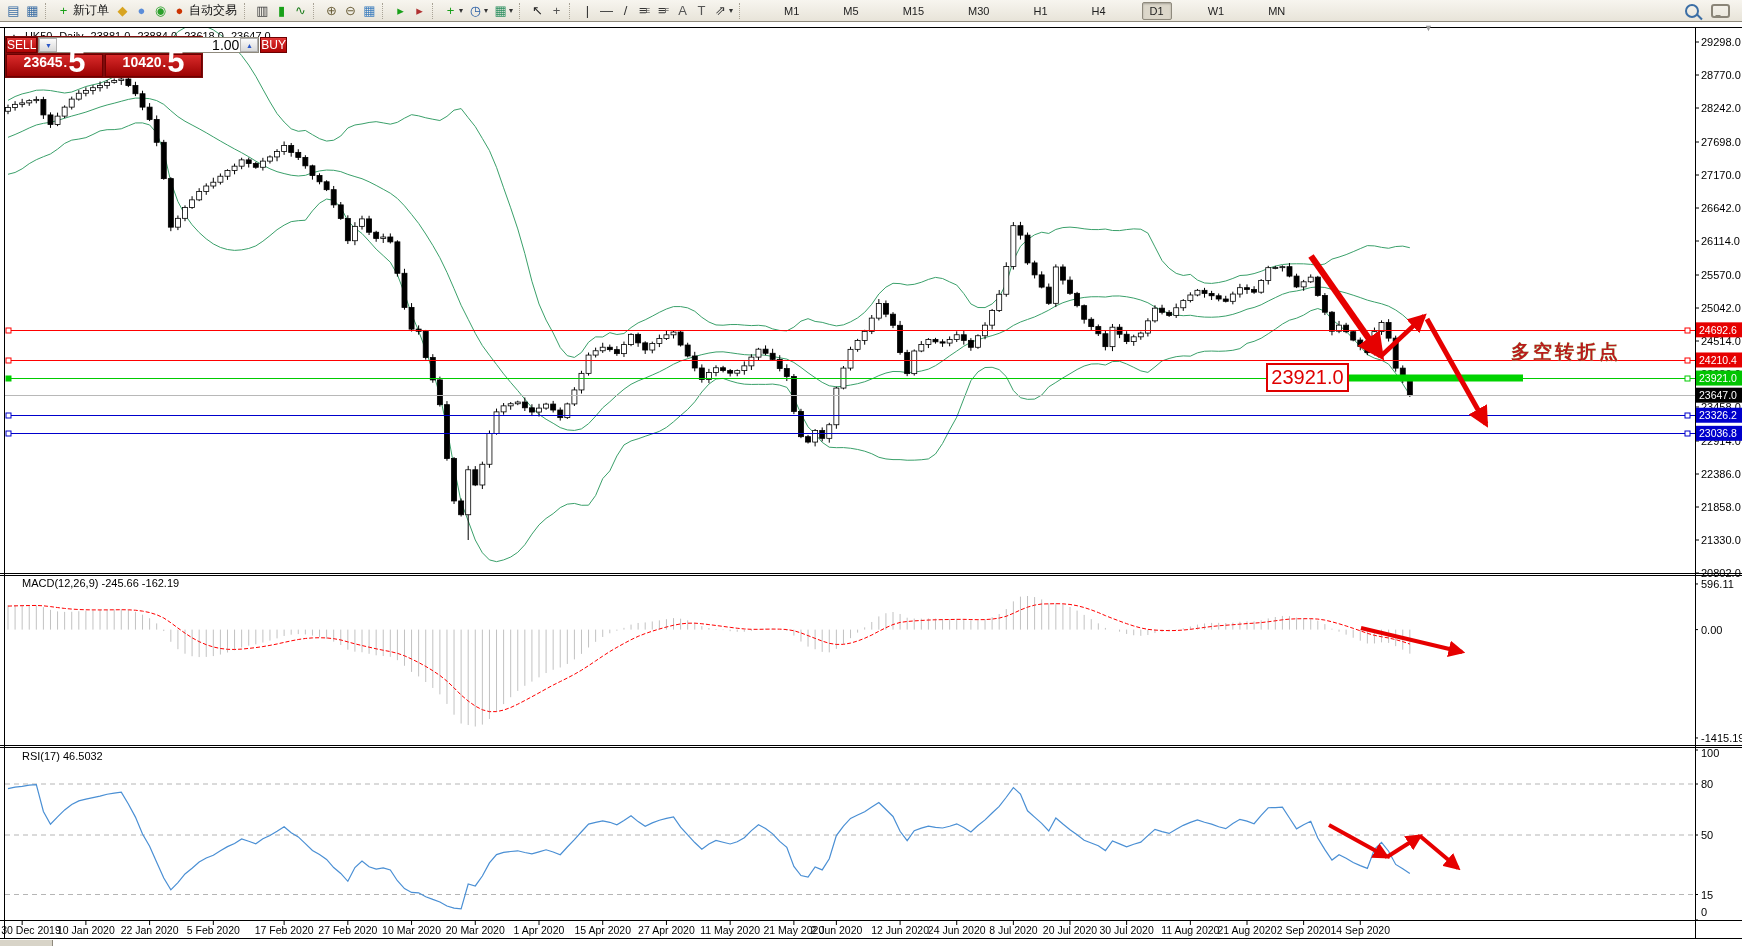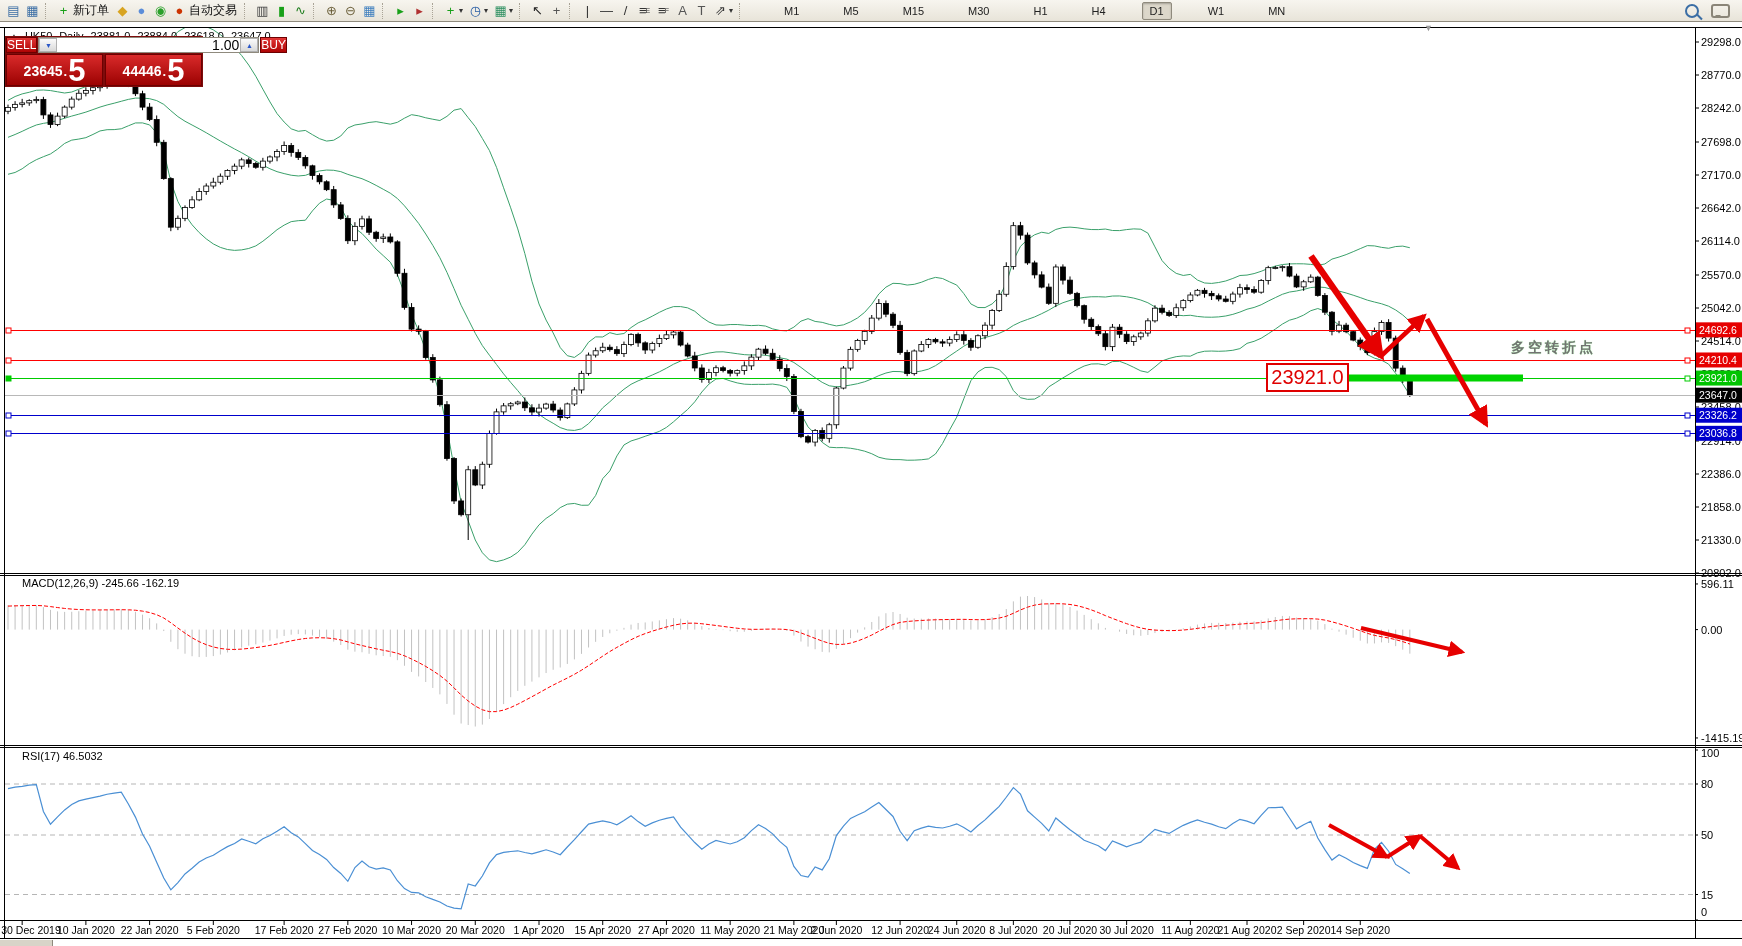--- a/index.html
+++ b/index.html
@@ -29,30 +29,30 @@
   .ohlc .tri{font-size:8px;padding-top:2px;}
   .trade{position:absolute;left:5px;top:36px;width:198px;z-index:6;background:#7e0c0c;padding:1px;box-sizing:border-box;}
   .trow1{display:flex;height:16px;gap:1px;}
   .sellbtn,.buybtn{width:46px;background:linear-gradient(#e23636,#ae0404);color:#fff;font-size:12px;
     display:flex;align-items:center;justify-content:center;border:1px solid #6d0000;}
   .vol{flex:1;display:flex;background:#fff;border:1px solid #8f8a7d;}
   .vbtn{width:16px;background:linear-gradient(#fbfbfb,#d9d9d9);color:#2b58c8;font-size:7px;
     display:flex;align-items:center;justify-content:center;border:1px solid #b0b0b0;}
   .vinput{flex:1;min-width:20px;border:none;outline:none;text-align:right;font-size:14px;padding:0 1px;
     font-family:"Liberation Sans",sans-serif;}
-  .trow2{display:flex;height:32px;gap:2px;margin-top:1px;}
+  .trow2{display:flex;height:23px;gap:2px;margin-top:1px;}
   .pbox{flex:1;background:linear-gradient(#d92a2a,#9c0202);color:#fff;display:flex;align-items:flex-end;
     justify-content:center;padding-bottom:2px;border:1px solid #6d0000;}
   .pbox .main{font-size:14px;font-weight:bold;margin-bottom:4px;}
   .pbox .dot{font-size:13px;font-weight:bold;margin:0 1px 4px 1px;}
   .pbox .big{font-size:31px;font-weight:bold;line-height:25px;}
   .ind-label{position:absolute;left:22px;font-size:11px;color:#000;z-index:6;white-space:pre;}
   .price-note{position:absolute;left:1266px;top:363px;width:79px;height:25px;border:2px solid #df0000;
     color:#df0000;font-size:20px;display:flex;align-items:center;justify-content:center;background:#fff;z-index:6;}
-  .cn-note{position:absolute;left:1511px;top:339px;font-size:14px;font-weight:bold;color:#737373;
+  .cn-note{position:absolute;left:1511px;top:339px;font-size:19px;font-weight:bold;color:#b91c1c;
     letter-spacing:3px;z-index:6;text-shadow:0 0 1px #9f9;}
   .shift-tri{position:absolute;left:1424px;top:23px;color:#9a9a9a;font-size:9px;z-index:6;}
   .bottom-strip{position:absolute;left:0;top:938px;width:1742px;height:8px;background:#fff;
     border-top:1px solid #000;z-index:6;box-sizing:border-box;}
   .tab-stub{position:absolute;left:0;top:1px;width:52px;height:6px;background:#d8d4c8;border-right:1px solid #8f8a7d;}
 </style>
 </head>
 <body>
 
 <div class="toolbar" id="toolbar">
@@ -917,21 +917,21 @@
     </div>
     <div class="buybtn">BUY</div>
   </div>
   <div class="trow2">
     <div class="pbox">
       <span class="main">23645</span>
         <span class="dot">.</span>
         <span class="big">5</span>
     </div>
     <div class="pbox">
-      <span class="main">44446</span>
+      <span class="main">10420</span>
         <span class="dot">.</span>
         <span class="big">5</span>
     </div>
   </div>
 </div>
 
 <div class="ind-label" style="top:577px"><span>MACD(12,26,9)</span> <span>-245.66 -162.19</span></div>
 <div class="ind-label" style="top:750px"><span>RSI(17)</span> <span>46.5032</span></div>
 
 <div class="price-note">23921.0</div>

